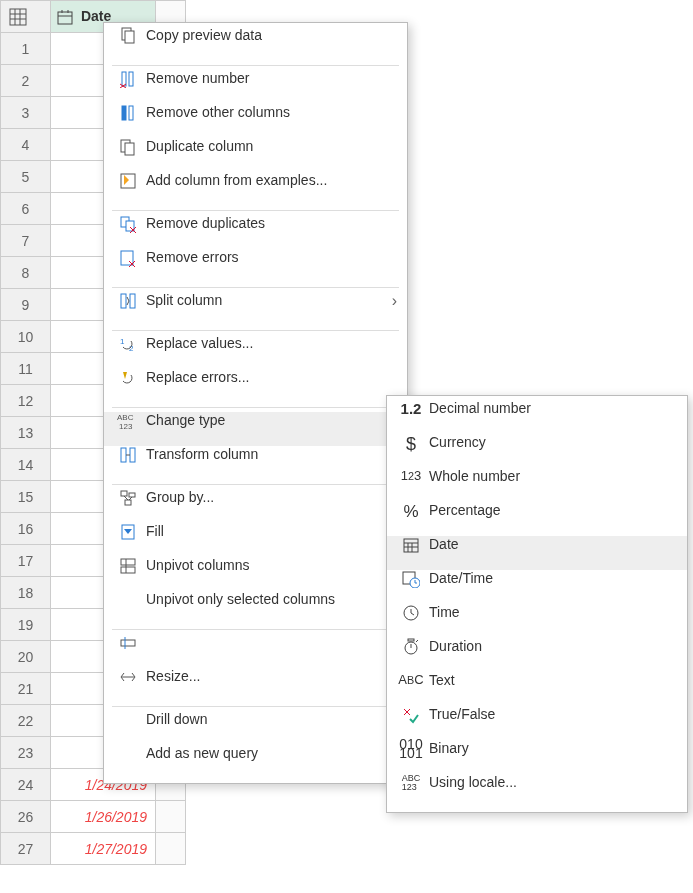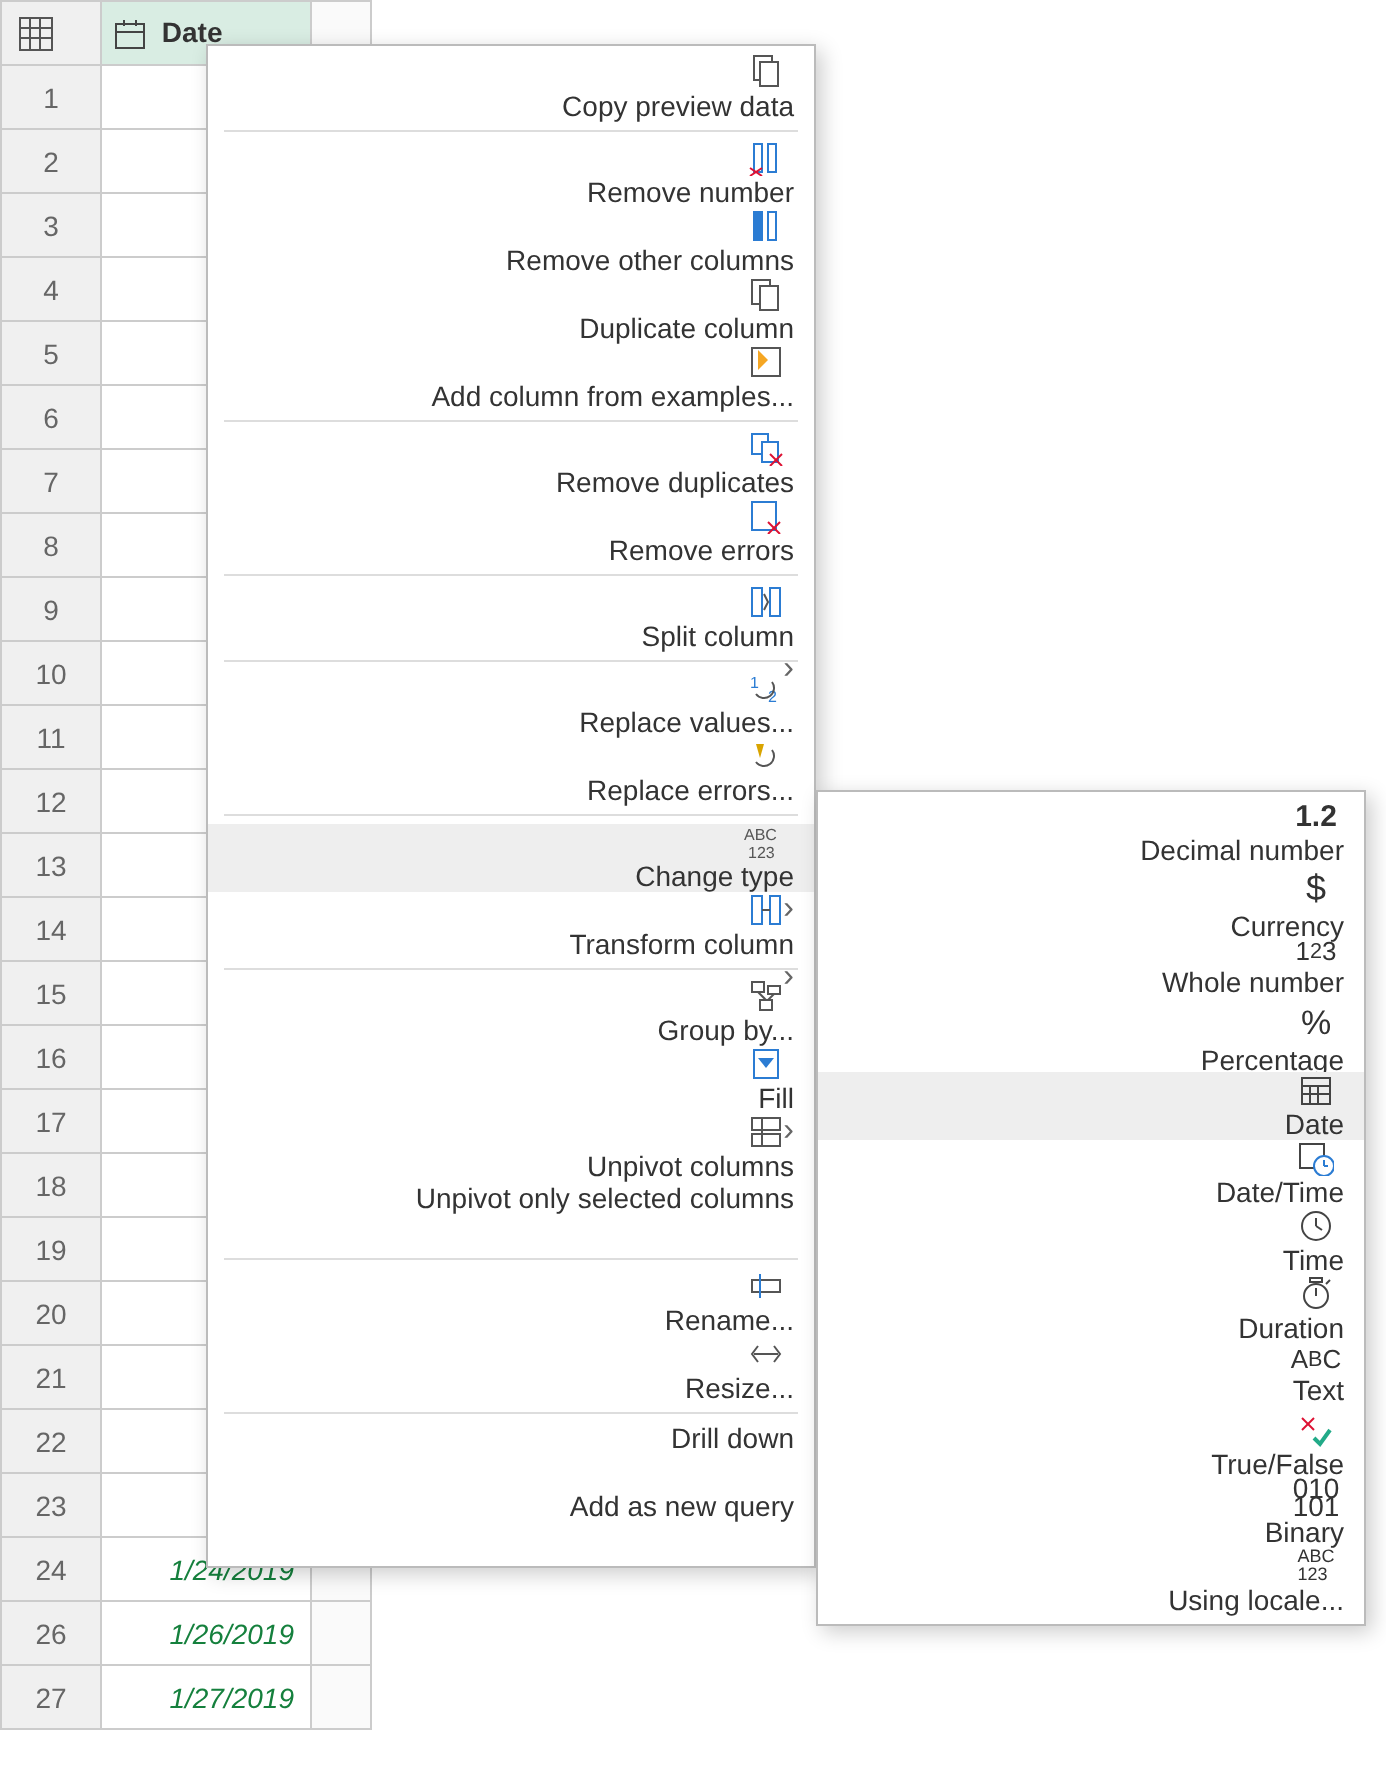--- a/index.html
+++ b/index.html
@@ -47,45 +47,44 @@
   }
   .grid .rownum {
     width: 50px;
     background: #f0f0f0;
     color: #666;
     text-align: center;
     font-style: normal;
   }
   .grid .dcell {
     font-style: italic;
-    color: #15803d;
+    color: #ef4444;
     text-align: right;
   }
   .grid .extra {
     width: 30px;
     background:#fafafa;
   }
 
   .menu {
     position: absolute;
     background: #fff;
     border: 1px solid #bbb;
     box-shadow: 3px 3px 10px rgba(0,0,0,0.2);
     padding: 4px 0;
   }
   .menu1 { top: 22px; left: 103px; width: 305px; }
-  .menu2 { top: 395px; left: 408px; width: 275px; }
+  .menu2 { top: 395px; left: 386px; width: 302px; }
   .mi {
     display: flex;
-    align-items: flex-end;
+    align-items: flex-start;
     height: 34px;
     padding: 0 10px 0 10px;
     cursor: default;
     position: relative;
-    flex-direction: column;
   }
   .mi .ic {
     width: 28px;
     display:flex; align-items:center; justify-content:center;
     flex-shrink:0;
   }
   .mi .lbl { flex: 1; padding-left:4px; }
   .mi .arrow {
     color: #666;
     font-size: 16px;
@@ -422,21 +421,20 @@
     <span class="lbl">Unpivot only selected columns</span>
   </div>
   <div class="sep"></div>
   <div class="mi">
     <span class="ic">
         <svg width="18" height="18">
           <rect x="2" y="6" width="14" height="6" fill="none" stroke="#555"></rect>
           <line x1="6" y1="3" x2="6" y2="15" stroke="#2b7cd3"></line>
         </svg>
       </span>
-    <span class="lbl">Rename...</span>
   </div>
   <div class="mi">
     <span class="ic">
         <svg width="18" height="18">
           <line x1="3" y1="9" x2="15" y2="9" stroke="#555"></line>
           <polyline points="5,5 2,9 5,13" fill="none" stroke="#555"></polyline>
           <polyline points="13,5 16,9 13,13" fill="none" stroke="#555"></polyline>
         </svg>
       </span>
     <span class="lbl">Resize...</span>

